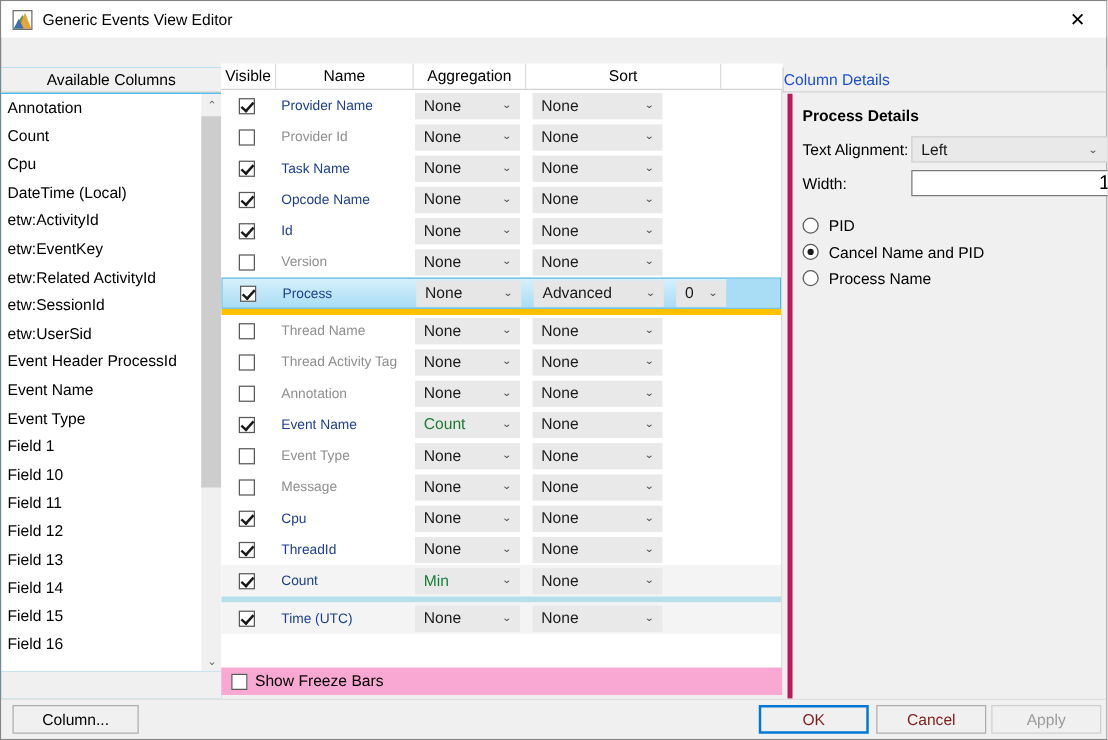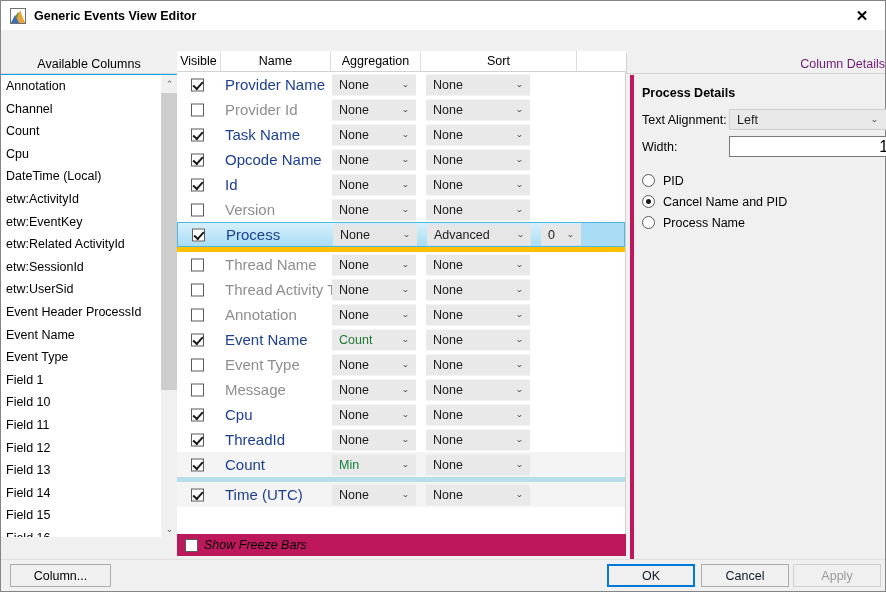--- a/index.html
+++ b/index.html
@@ -17,21 +17,21 @@
     width: 886px; height: 592px;
     border: 1px solid #848484;
     background: #f0f0f0;
   }
 
   
   .titlebar {
     position: absolute; left: 0; top: 0;
     width: 884px; height: 29px;
     background: #ffffff;
-    display: flex; align-items: center; font-weight: bold;
+    display: flex; align-items: center;
   }
   .title-icon {
     width: 16px; height: 16px;
     margin-left: 9px; margin-right: 8px;
     border: 1px solid #6f6f6f;
     background: #ffffff;
     position: relative; overflow: hidden;
     flex: 0 0 auto;
   }
   .title-icon i {
@@ -149,21 +149,21 @@
     position: absolute; left: 9px; top: 4px;
     width: 101px; height: 23px;
     background: #f0f0f0; border: 1px solid #adadad;
     font-size: 12.5px; color: #000;
     display: flex; align-items: center; justify-content: center;
   }
   .dlg-btn {
     position: absolute; top: 4px;
     width: 88px; height: 23px;
     background: #f0f0f0; border: 1px solid #adadad;
-    font-size: 12.5px; color: #0f172a;
+    font-size: 12.5px; color: #7f1d1d;
     display: flex; align-items: center; justify-content: center;
   }
   .dlg-ok    { right: 190px; border: 2px solid #0078d7; }
   .dlg-cancel{ right: 96px; }
   .dlg-apply { right: 4px; color: #9a9a9a; background: #f0f0f0; border-color: #cfcfcf; }
 
   
   .center {
     position: absolute; left: 176px; top: 50px;
     width: 449px; height: 505px;
@@ -211,21 +211,21 @@
   .cbox.on::after {
     content: "";
     position: absolute; left: 3px; top: 0px;
     width: 4px; height: 8px;
     border: solid #1a1a1a;
     border-width: 0 2px 2px 0;
     transform: rotate(42deg);
   }
   .row .nm {
     position: absolute; left: 48px;
-    font-size: 15px; color: #1d3f8f;
+    font-size: 11px; color: #1d3f8f;
     white-space: nowrap;
   }
   .row .nm.dim { color: #8e8e8e; }
   .combo {
     position: absolute; top: 50%;
     transform: translateY(-50%);
     height: 21px;
     background: #e9e9e9;
     display: flex; align-items: center;
     font-size: 12.5px; color: #1a1a1a;
@@ -251,39 +251,39 @@
   .divider-yellow {
     height: 5px; background: #ffc000; width: 100%;
   }
   .divider-cyan {
     height: 5px; background: #b7dfeb; width: 100%;
   }
 
   .center-bottom {
     position: absolute; left: 0; top: 483px;
     width: 449px; height: 22px;
-    background: #be185d;
-    display: flex; align-items: center; font-style: italic;
+    background: #f9a8d4;
+    display: flex; align-items: center;
   }
   .freeze-cb {
     margin-left: 8px;
     width: 13px; height: 13px;
     border: 1px solid #5a5a5a; background: #fff;
   }
   .freeze-lbl { margin-left: 6px; font-size: 12.5px; color: #000; }
 
   
   .right-pane {
     position: absolute; left: 625px; top: 53px;
     width: 259px; height: 505px;
     background: #f0f0f0;
   }
   .right-header {
     height: 20px; line-height: 20px;
-    text-align: right; font-size: 12.5px; color: #701a75;
+    text-align: left; font-size: 12.5px; color: #1d4ed8;
     border-bottom: 1px solid #d2d2d2;
     border-left: 1px solid #d2d2d2;
   }
   .rp-body {
     position: absolute; left: 4px; top: 21px;
     width: 259px; height: 484px;
     border-left: 4px solid #be185d;
   }
   .rp-title {
     position: absolute; left: 8px; top: 11px;
@@ -346,21 +346,20 @@
     <div class="title-text">Generic Events View Editor</div>
     <div class="title-close">✕</div>
   </div>
 
 
   <div class="left-pane">
     <div class="left-header">Available Columns</div>
     <div class="left-list">
       <div id="avail-items">
           <div class="avail-item">Annotation</div>
-          <div class="avail-item">Channel</div>
           <div class="avail-item">Count</div>
           <div class="avail-item">Cpu</div>
           <div class="avail-item">DateTime (Local)</div>
           <div class="avail-item">etw:ActivityId</div>
           <div class="avail-item">etw:EventKey</div>
           <div class="avail-item">etw:Related ActivityId</div>
           <div class="avail-item">etw:SessionId</div>
           <div class="avail-item">etw:UserSid</div>
           <div class="avail-item">Event Header ProcessId</div>
           <div class="avail-item">Event Name</div>

